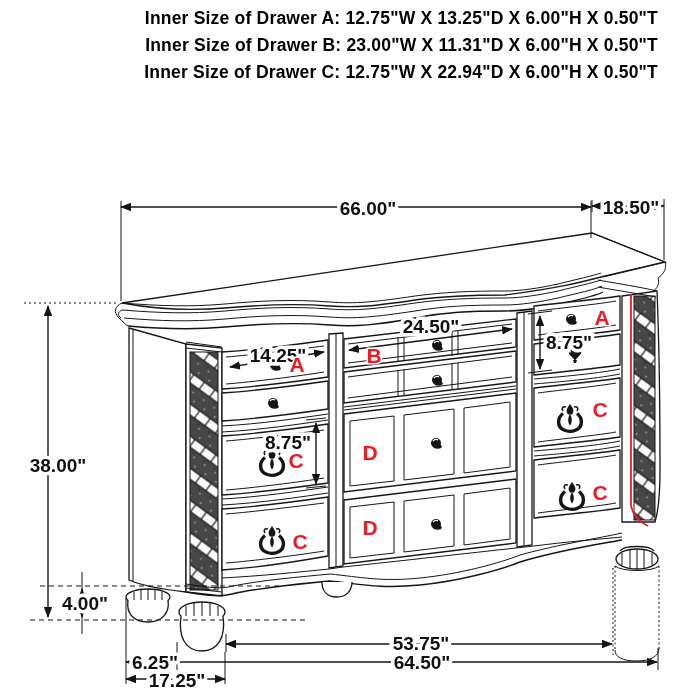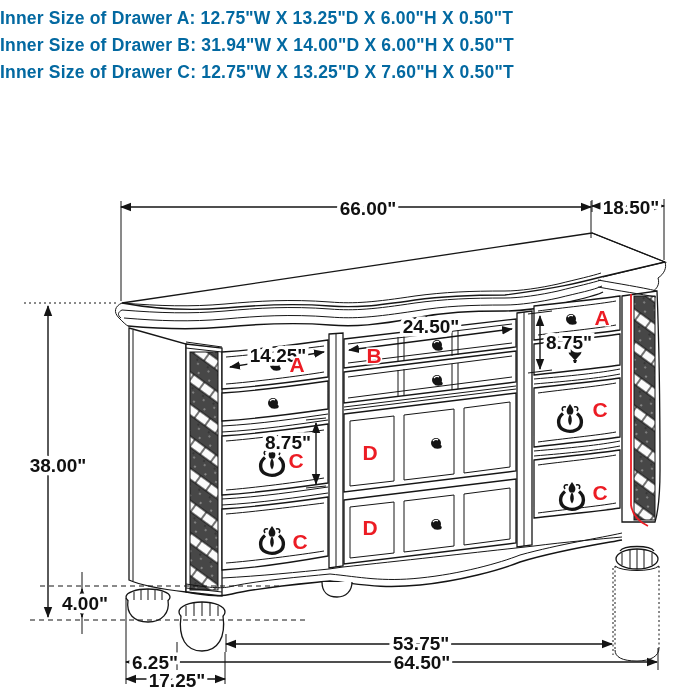--- a/index.html
+++ b/index.html
@@ -1,39 +1,39 @@
 <!DOCTYPE html>
 <html><head>
 <meta charset="utf-8">
 <style>
   html,body{margin:0;padding:0;background:#fff;}
   .stage{position:relative;width:700px;height:700px;background:#ffffff;overflow:hidden;
          font-family:"Liberation Sans",sans-serif;}
-  .hdr{position:absolute;top:5px;left:0;width:658px;text-align:left;
-       font-weight:bold;font-size:17.5px;line-height:27px;color:#0369a1;letter-spacing:.2px;}
+  .hdr{position:absolute;top:5px;left:0;width:658px;text-align:right;
+       font-weight:bold;font-size:17.5px;line-height:27px;color:#000000;letter-spacing:.2px;}
   .hdr div{white-space:nowrap;}
   svg{position:absolute;left:0;top:0;}
   .ln{stroke:#141414;stroke-width:1.4;fill:none;}
   .thin{stroke:#141414;stroke-width:1;fill:none;}
   .dim-text{font-family:"Liberation Sans",sans-serif;font-weight:bold;font-size:19px;
             fill:#111;stroke:#fff;stroke-width:7px;paint-order:stroke;text-anchor:middle;}
   .red-label{font-family:"Liberation Sans",sans-serif;font-weight:bold;font-size:21px;
              stroke:#fff;stroke-width:3px;paint-order:stroke;text-anchor:middle;}
   .case{stroke:#161616;stroke-width:1.3;fill:#ffffff;}
   .case2{stroke:#161616;stroke-width:1;fill:none;}
 </style>
 </head>
 <body>
 
 <div class="stage">
 
   <div class="hdr">
     <div>Inner Size of Drawer A: 12.75"W X 13.25"D X 6.00"H X 0.50"T</div>
-    <div>Inner Size of Drawer B: 31.94"W X 14.00"D X 6.00"H X 0.50"T</div>
-    <div>Inner Size of Drawer C: 12.75"W X 13.25"D X 7.60"H X 0.50"T</div>
+    <div>Inner Size of Drawer B: 23.00"W X 11.31"D X 6.00"H X 0.50"T</div>
+    <div>Inner Size of Drawer C: 12.75"W X 22.94"D X 6.00"H X 0.50"T</div>
   </div>
 
   <svg width="700" height="700" viewBox="0 0 700 700">
     <defs>
       <marker id="ar" markerWidth="12" markerHeight="10" refX="10" refY="5" orient="auto-start-reverse" markerUnits="userSpaceOnUse">
         <path d="M0,0.8 L11,5 L0,9.2 Z" fill="#141414"></path>
       </marker>
       <pattern id="rope" width="13" height="26" patternUnits="userSpaceOnUse" patternTransform="rotate(36)">
         <rect width="13" height="26" fill="#474747"></rect>
         <circle cx="3" cy="3" r="1" fill="#9a9a9a"></circle>

